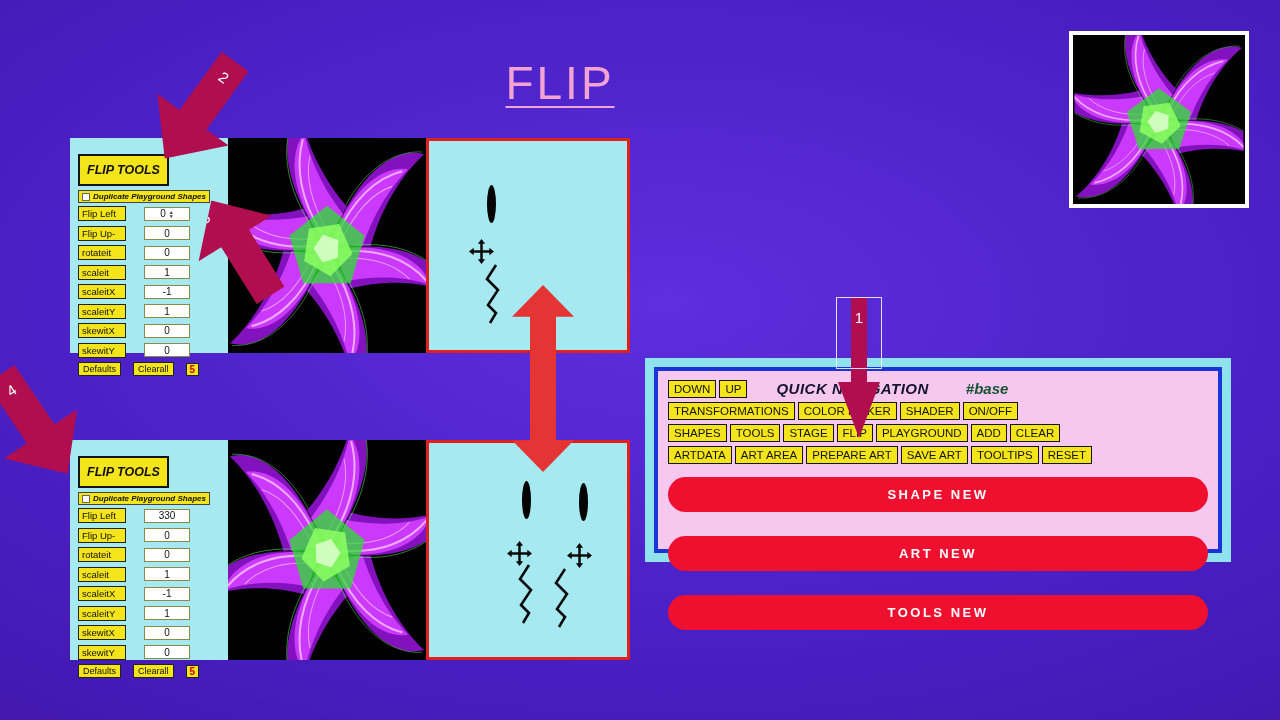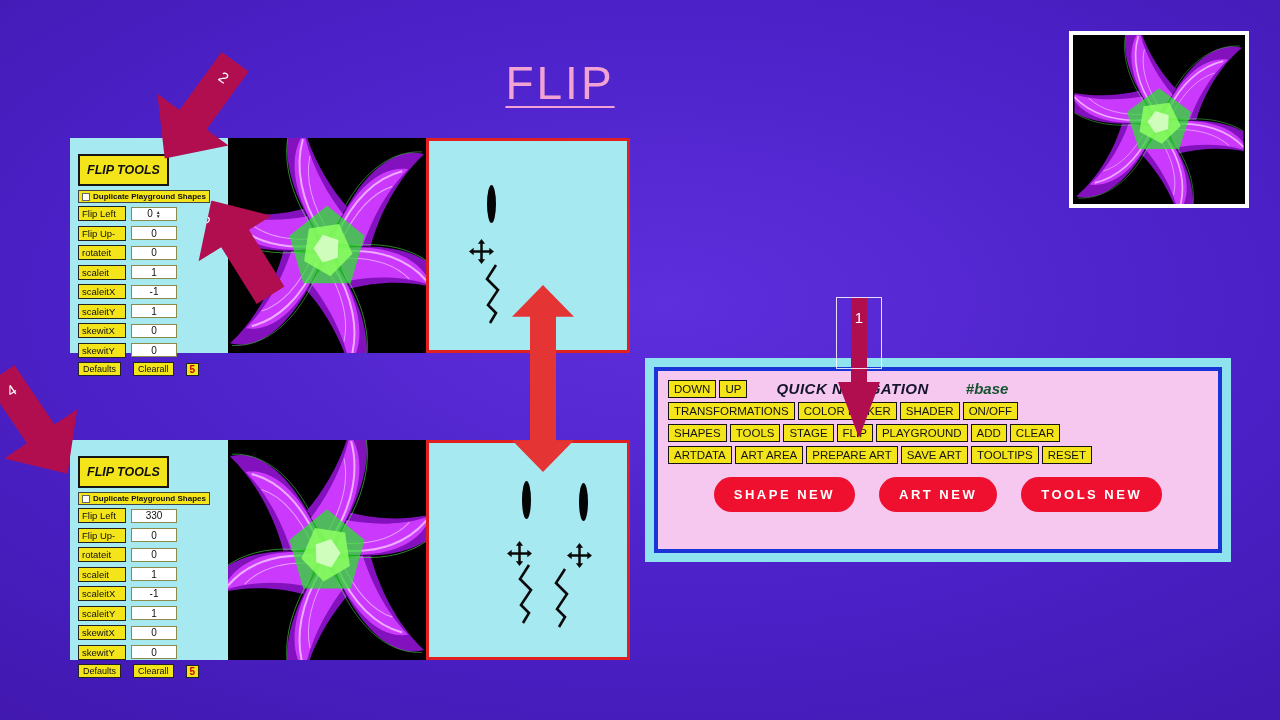--- a/index.html
+++ b/index.html
@@ -25,22 +25,22 @@
   .tool-title {
     display: inline-block; background: #f4e41a; border: 2px solid #141414;
     font-style: italic; font-weight: bold; font-size: 12.5px; padding: 7px 7px;
     margin-bottom: 4px; color: #101010;
   }
   .dup-row {
     display: flex; align-items: center; gap: 3px; background: #f4e41a;
     border: 1px solid #444; padding: 1px 3px; width: max-content; margin-bottom: 3px;
   }
   input[type=checkbox] { appearance: none; width: 8px; height: 8px; background: #fff; border: 1px solid #666; }
-  .dup-label { font-size: 8px; font-weight: bold; color: #101010; }
-  .frow { display: flex; align-items: center; gap: 5px; margin-bottom: 4.5px; }
+  .dup-label { font-size: 8px; font-weight: bold; color: #101010; font-style: italic; }
+  .frow { display: flex; align-items: center; gap: 18px; margin-bottom: 4.5px; }
   .flabel {
     background: #f4e41a; border: 1px solid #222; font-size: 9.5px; padding: 1px 3px;
     width: 48px; color: #101010; text-align: left; font-family: inherit;
   }
   .finput {
     background: #fff; border: 1px solid #8a8a4a; font-size: 10px; width: 46px; height: 14px;
     color: #101010; display: flex; align-items: center; justify-content: center;
   }
   .spin-col { display: flex; flex-direction: column; line-height: 4px; font-size: 5px; color: #333; margin-left: 3px; }
   .spin-col i { font-style: normal; }
@@ -82,21 +82,21 @@
   
   #quick-nav { position: absolute; left: 645px; top: 358px; width: 586px; height: 204px; background: #8fe3ee; padding: 9px; }
   .qn-inner { width: 100%; height: 100%; border: 4px solid #1b34d8; background: #f6c8f0; padding: 9px 10px 0; }
   .qn-row { display: flex; gap: 3px; margin-bottom: 4px; }
   .qn-btn {
     background: #f4e41a; border: 1px solid #141414; font-size: 11.5px; padding: 2px 5px;
     color: #141414; white-space: nowrap; font-family: inherit;
   }
   .qn-title { font-style: italic; font-weight: bold; font-size: 15px; color: #14142e; margin-left: 26px; letter-spacing: .5px; }
   .qn-tag { font-style: italic; font-weight: bold; font-size: 15px; color: #14532d; margin-left: 34px; }
-  .qn-actions { display: flex; justify-content: center; gap: 24px; margin-top: 13px; }
+  .qn-actions { display: flex; justify-content: center; gap: 24px; margin-top: 13px; flex-direction: column; }
   .action-pill {
     background: #ef1030; color: #fff; border: none; border-radius: 18px; font-weight: bold;
     font-size: 13px; letter-spacing: 2.5px; padding: 10px 20px; font-family: inherit;
   }
 
   
   #thumbnail { position: absolute; left: 1069px; top: 31px; width: 180px; height: 177px; background: #000; border: 4px solid #fff; }
 </style>
 </head>
 <body>

